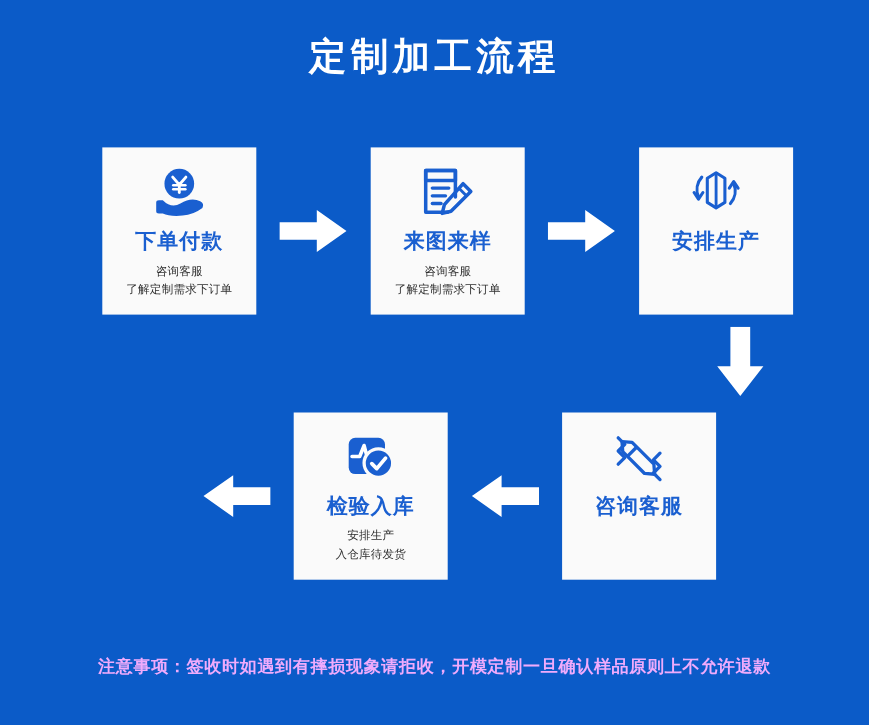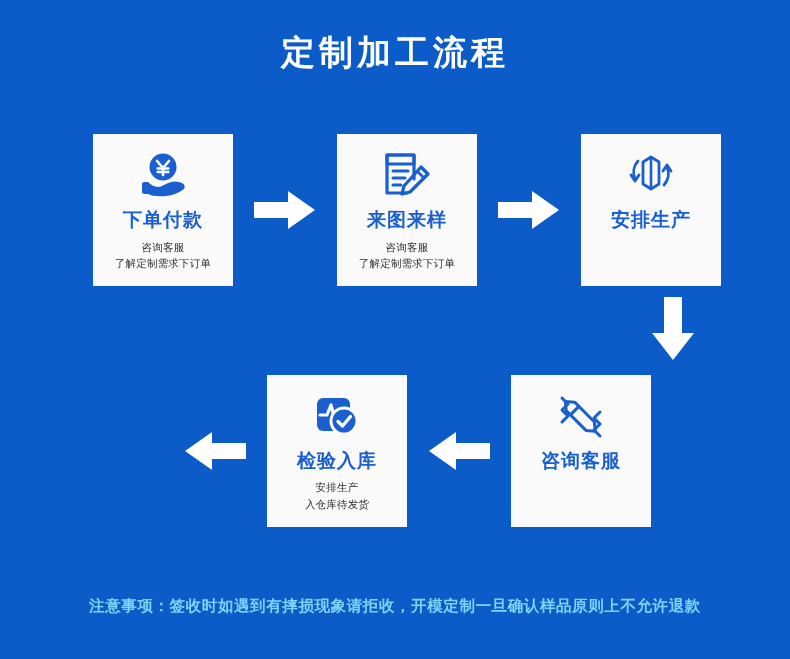--- a/index.html
+++ b/index.html
@@ -110,21 +110,21 @@
 
   
   .footer {
     position: absolute;
     left: 0;
     bottom: 42px;
     width: 790px;
     text-align: center;
   }
   .footer-note {
-    color: #7dd3fc;
+    color: #f0abfc;
     font-size: 15.5px;
     font-weight: bold;
     letter-spacing: 0.6px;
   }
 </style>
 </head>
 <body>
 
 <div class="header">
   <div class="header-title">定制加工流程</div>

